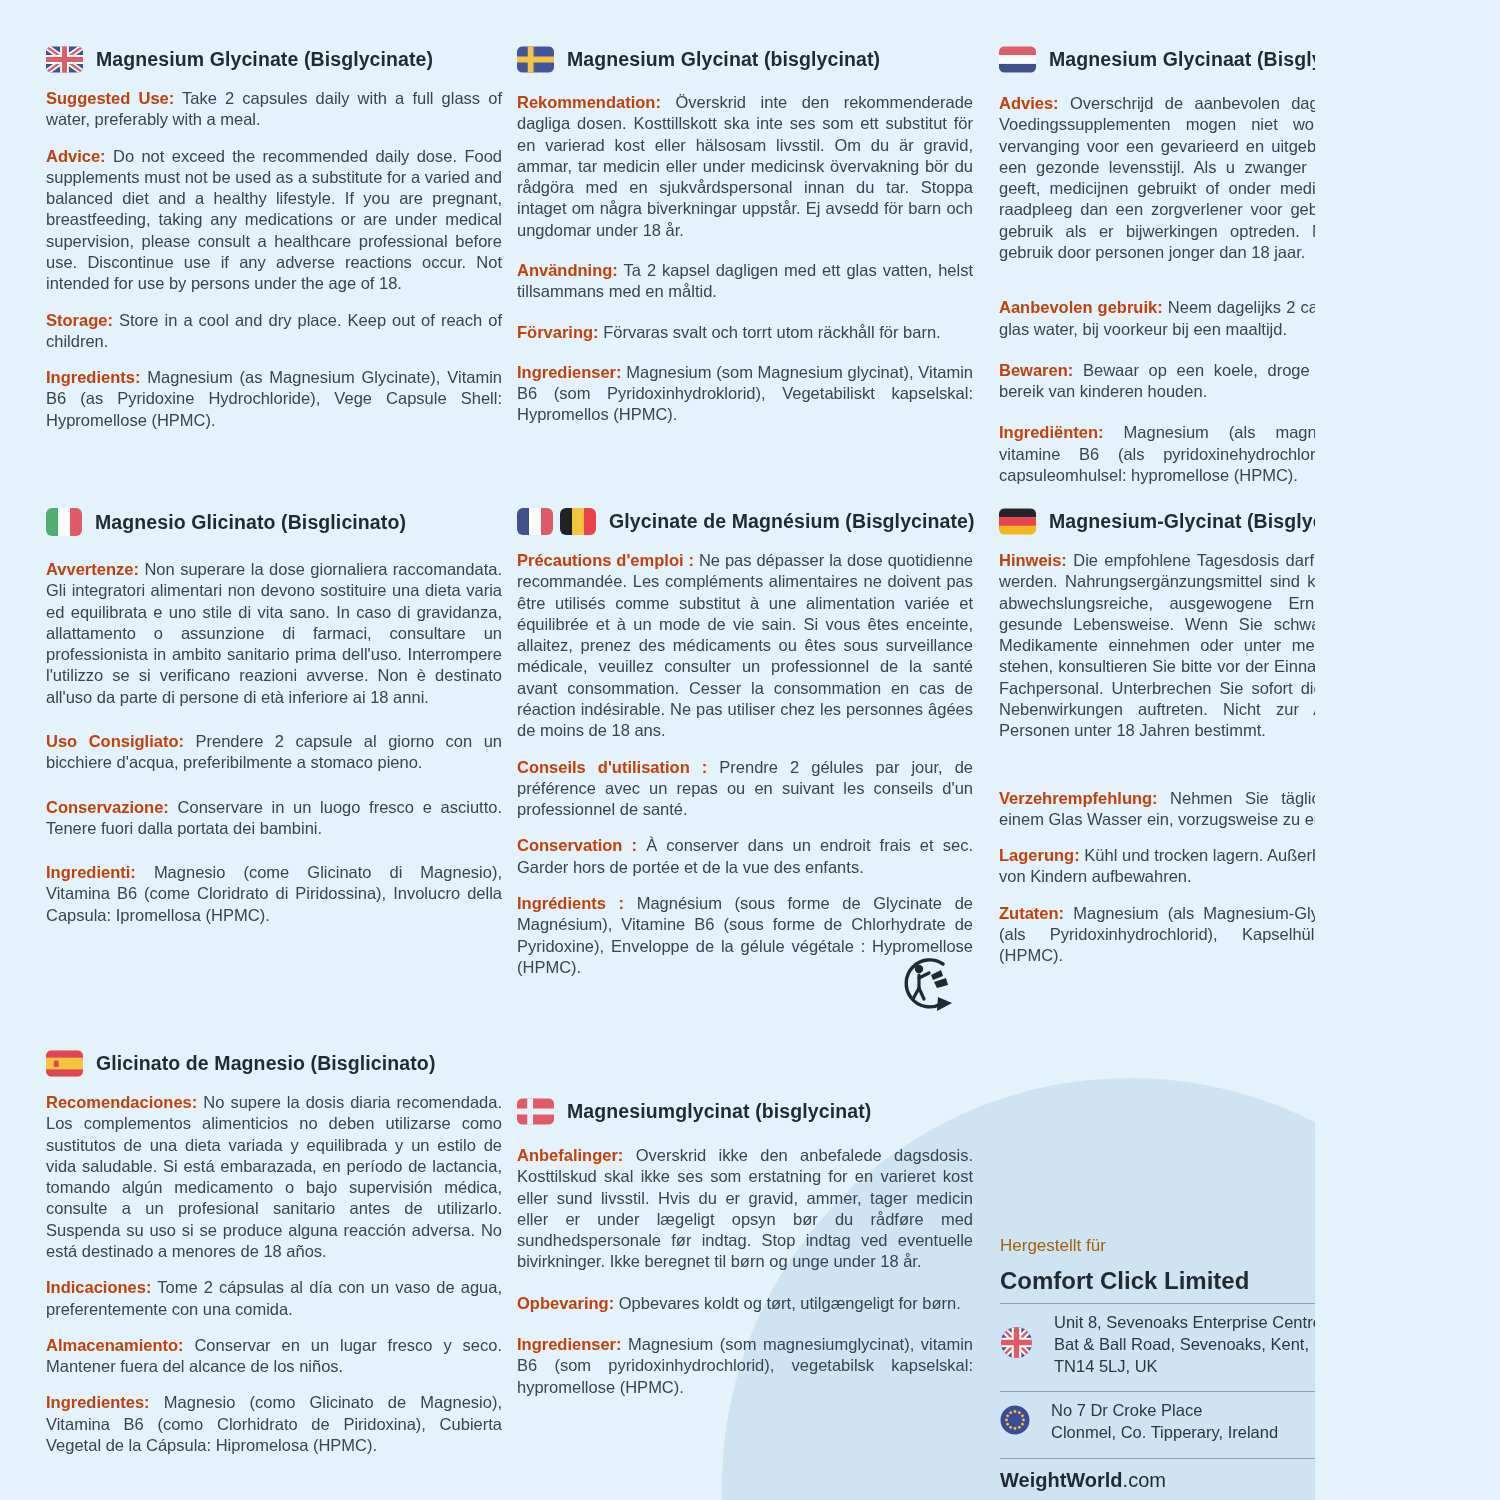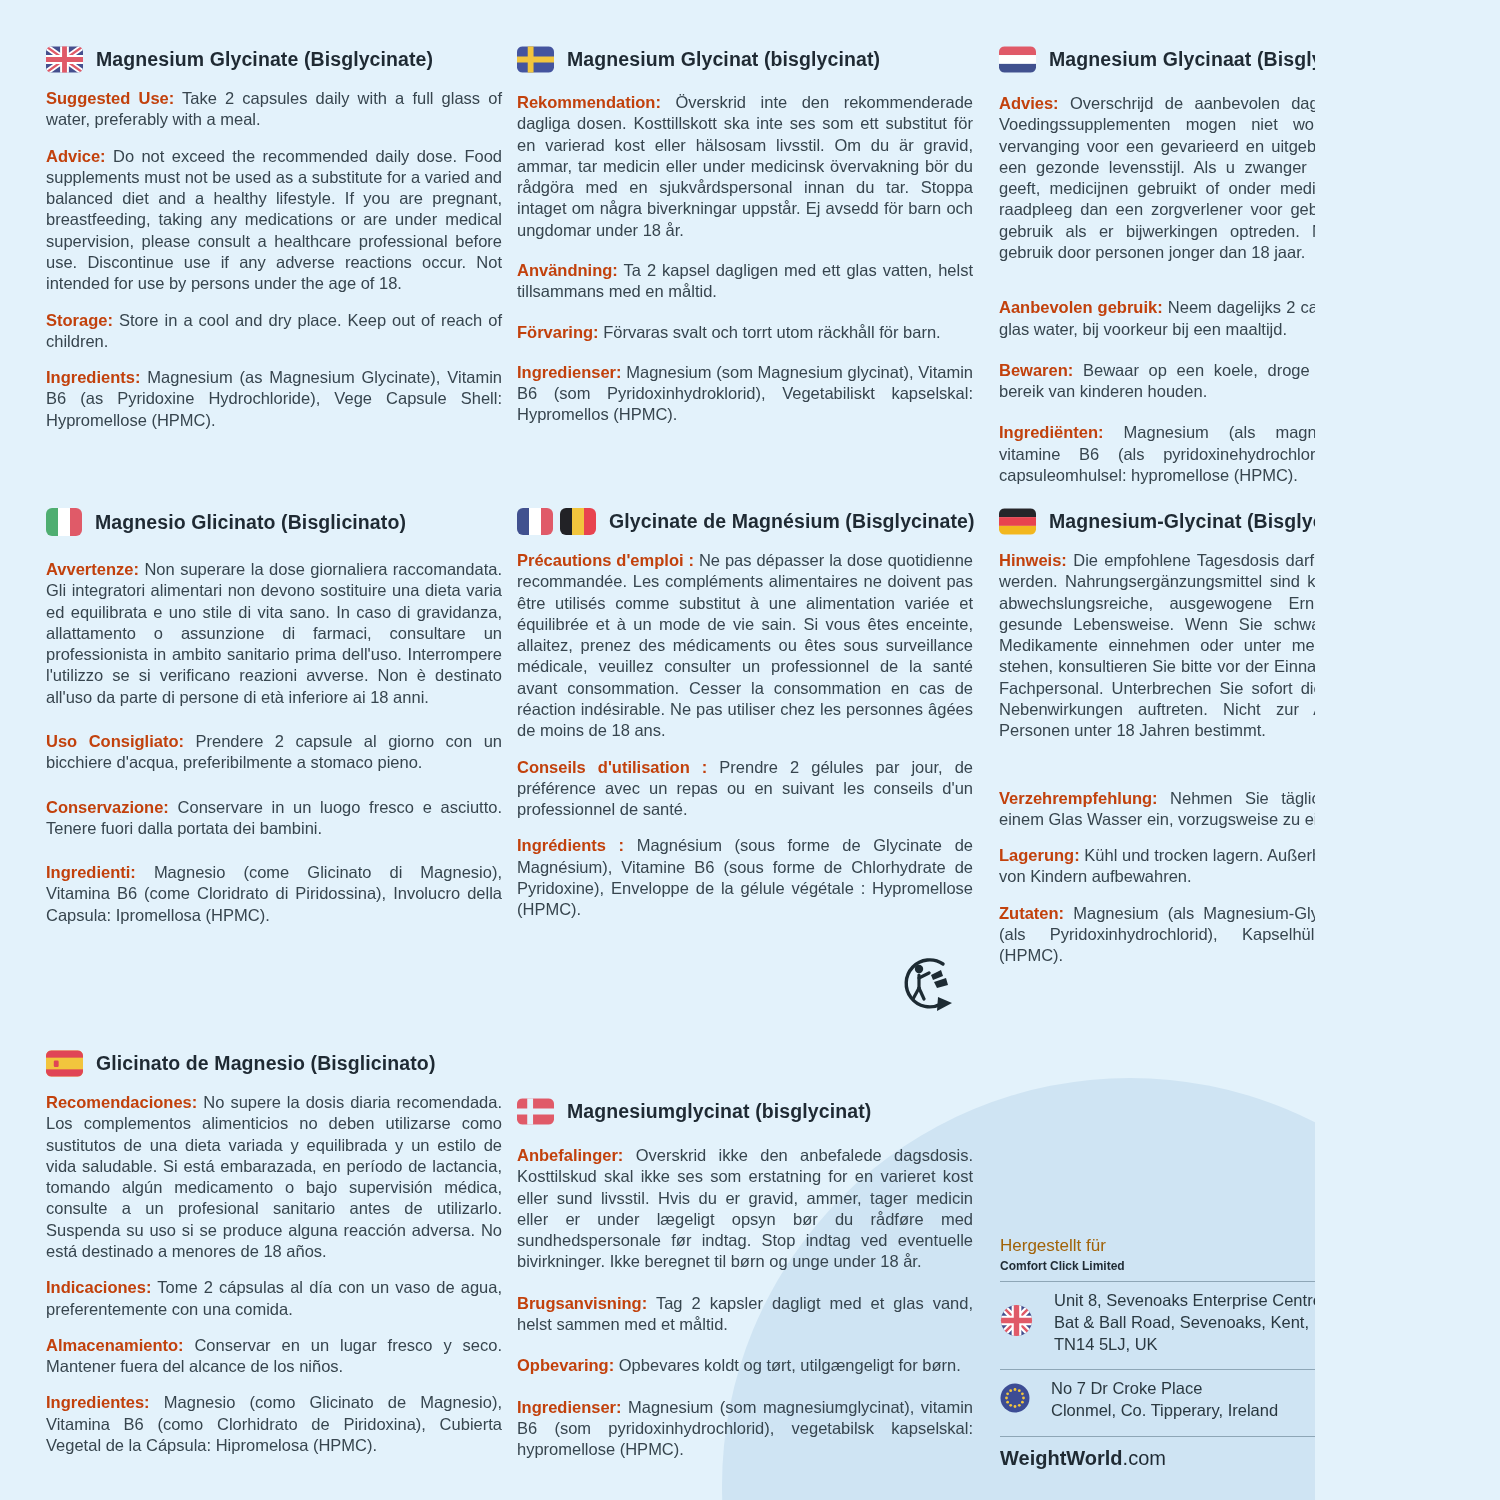--- a/index.html
+++ b/index.html
@@ -28,21 +28,21 @@
   #sec-it p { margin-top:23px; }
   #sec-nl p { margin-top:20px; }
   #sec-nl p.gap-xl { margin-top:34px; }
   #sec-de p.gap-xl { margin-top:46px; }
   #sec-da p { margin-top:20px; }
 
   .triman { position:absolute; left:893px; top:950px; }
 
   .mfr { position:absolute; left:1000px; top:1236px; width:338px; }
   .mfr .made-for { font-size:17px; color:#a16207; }
-  .mfr .company  { font-size:12px; font-weight:bold; color:#1f2a33; margin-top:3px; }
+  .mfr .company  { font-size:24px; font-weight:bold; color:#1f2a33; margin-top:11px; }
   .mfr hr { border:none; border-top:1.5px solid rgba(90,115,132,.55); margin:8px 0 0; }
   .mfr .row { display:flex; gap:21px; align-items:center; padding:8px 0 6px; }
   .mfr .addr { font-size:16.5px; line-height:1.32; color:#2a3840; }
   .mfr .site { font-size:20px; margin-top:10px; color:#1f2a33; }
   .mfr .site b { font-weight:bold; }
 </style>
 </head>
 <body>
 
 <div class="canvas">
@@ -193,20 +193,22 @@
             </g>
           </svg>
         </span>
       </span>
       <span class="sec-title">Glycinate de Magnésium (Bisglycinate)</span>
     </div>
     <p><b>Précautions d'emploi :</b>
       <span>Ne pas dépasser la dose quotidienne recommandée. Les compléments alimentaires ne doivent pas être utilisés comme substitut à une alimentation variée et équilibrée et à un mode de vie sain. Si vous êtes enceinte, allaitez, prenez des médicaments ou êtes sous surveillance médicale, veuillez consulter un professionnel de la santé avant consommation. Cesser la consommation en cas de réaction indésirable. Ne pas utiliser chez les personnes âgées de moins de 18 ans.</span></p>
     <p><b>Conseils d'utilisation :</b>
       <span>Prendre 2 gélules par jour, de préférence avec un repas ou en suivant les conseils d'un professionnel de santé.</span></p>
+    <p><b>Conservation :</b>
+      <span>À conserver dans un endroit frais et sec. Garder hors de portée et de la vue des enfants.</span></p>
     <p><b>Ingrédients :</b>
       <span>Magnésium (sous forme de Glycinate de Magnésium), Vitamine B6 (sous forme de Chlorhydrate de Pyridoxine), Enveloppe de la gélule végétale : Hypromellose (HPMC).</span></p>
   </div>
 
   <div class="sec" id="sec-de" style="left:999px; top:508px; width:458px;">
     <div class="sec-head">
       <span class="flags">
         <svg width="37" height="27" viewBox="0 0 38 27">
           <defs>
               <clipPath id="cDE">
@@ -291,22 +293,20 @@
           <g clip-path="url(#cDK)">
             <rect width="38" height="27" fill="#e05a68"></rect>
             <path d="M13.5 0 V27 M0 13.5 H38" stroke="#e3f2fb" stroke-width="6"></path>
           </g>
         </svg>
       </span>
       <span class="sec-title">Magnesiumglycinat (bisglycinat)</span>
     </div>
     <p><b>Anbefalinger:</b>
       <span>Overskrid ikke den anbefalede dagsdosis. Kosttilskud skal ikke ses som erstatning for en varieret kost eller sund livsstil. Hvis du er gravid, ammer, tager medicin eller er under lægeligt opsyn bør du rådføre med sundhedspersonale før indtag. Stop indtag ved eventuelle bivirkninger. Ikke beregnet til børn og unge under 18 år.</span></p>
-    <p><b>Brugsanvisning:</b>
-      <span>Tag 2 kapsler dagligt med et glas vand, helst sammen med et måltid.</span></p>
     <p><b>Opbevaring:</b>
       <span>Opbevares koldt og tørt, utilgængeligt for børn.</span></p>
     <p><b>Ingredienser:</b>
       <span>Magnesium (som magnesiumglycinat), vitamin B6 (som pyridoxinhydrochlorid), vegetabilsk kapselskal: hypromellose (HPMC).</span></p>
   </div>
 
   <div class="mfr">
     <div class="made-for">Hergestellt für</div>
     <div class="company">Comfort Click Limited</div>
     <hr>

